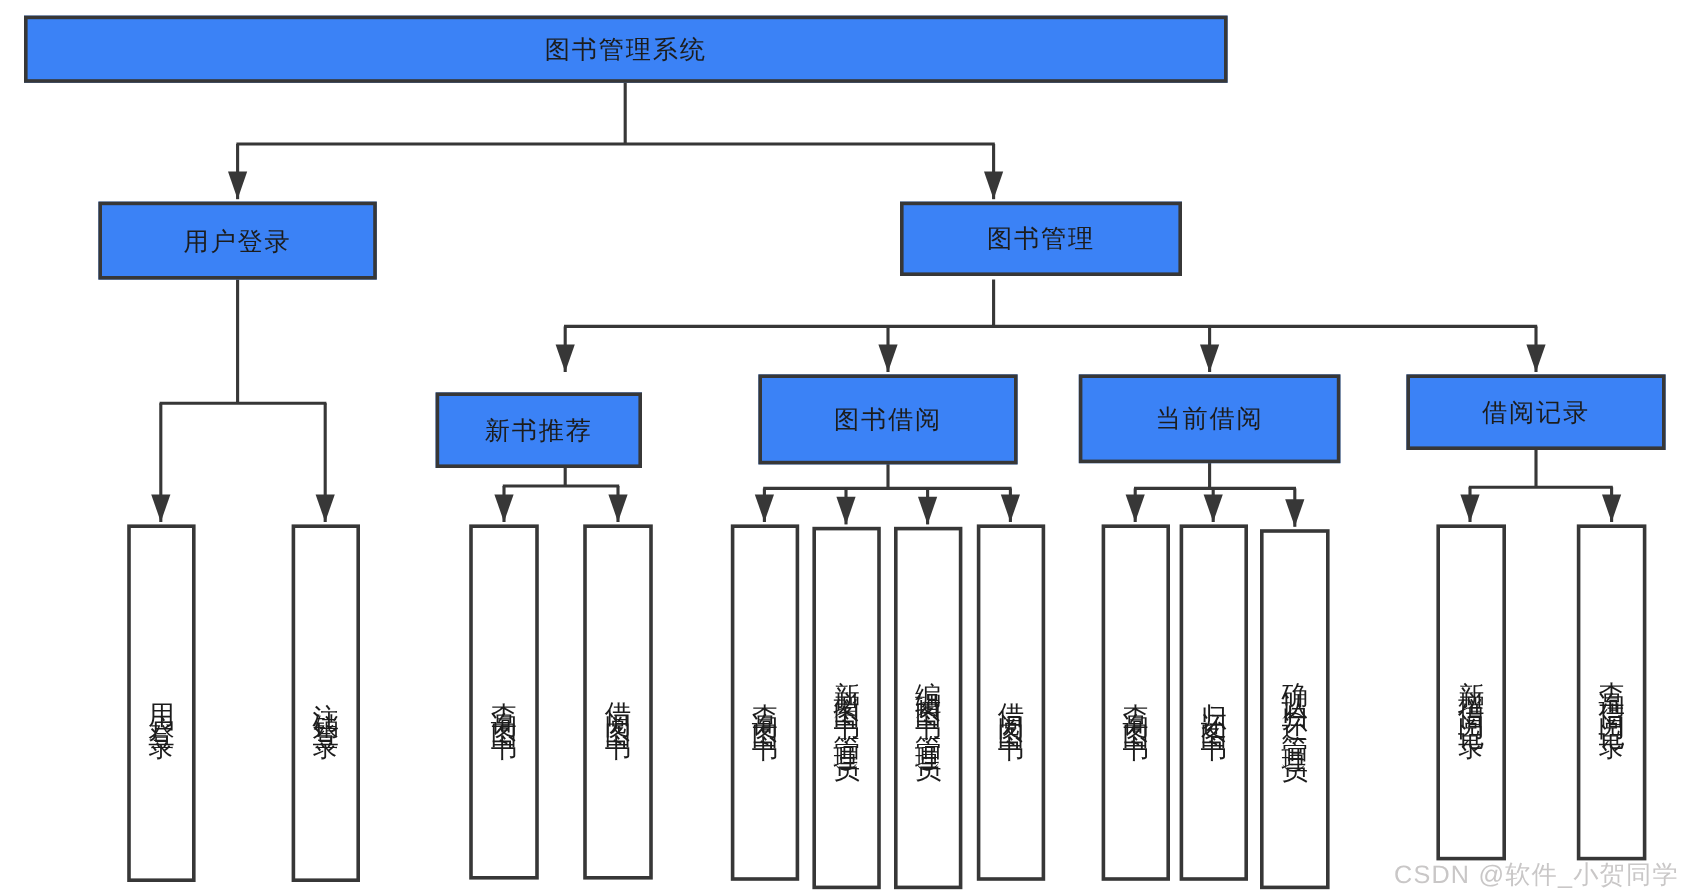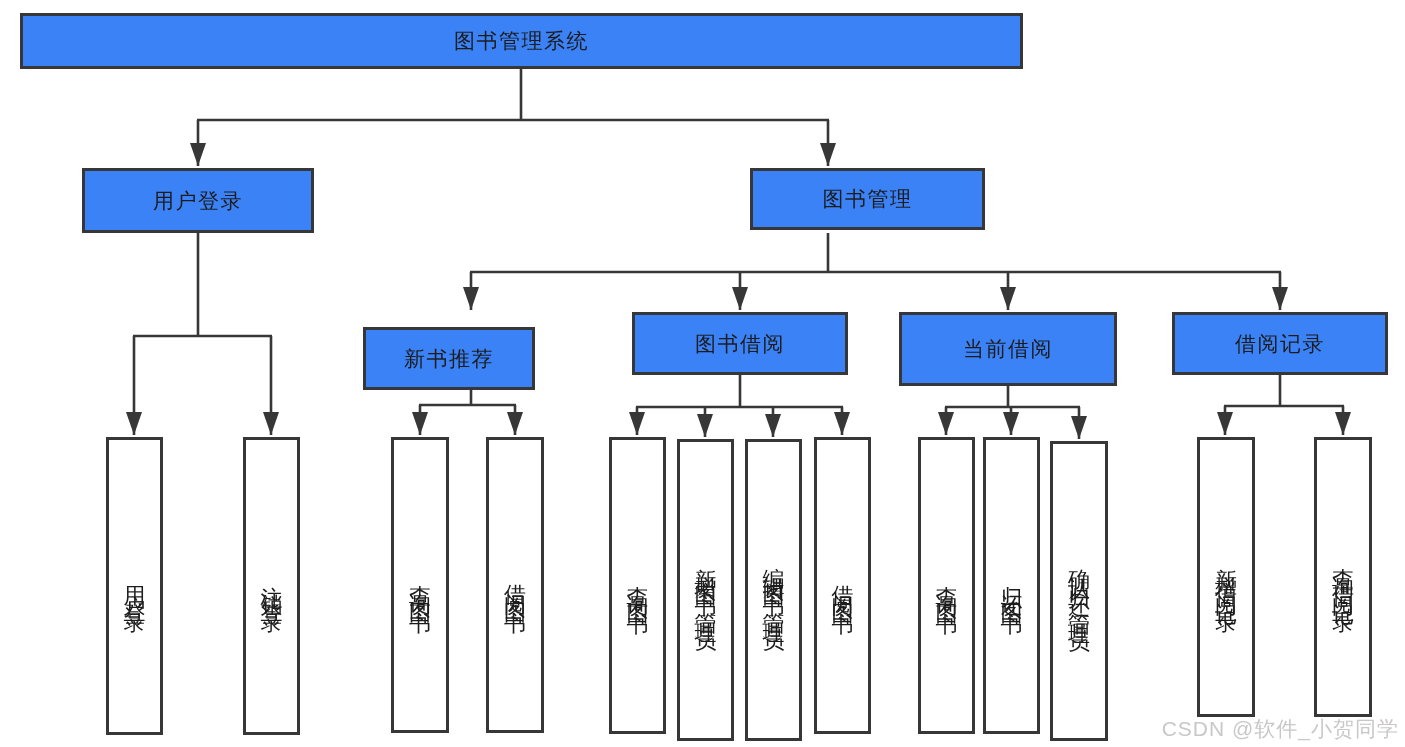--- a/index.html
+++ b/index.html
@@ -64,21 +64,21 @@
     <line x1="1225" y1="406" x2="1225" y2="435" stroke="#373737" stroke-width="2.6" marker-end="url(#arw)"></line>
     <line x1="1343" y1="406" x2="1343" y2="435" stroke="#373737" stroke-width="2.6" marker-end="url(#arw)"></line>
   </svg>
 
   <div class="hbox" style="left:20px;top:13px;width:1003px;height:56px;">图书管理系统</div>
 
   <div class="hbox" style="left:82px;top:168px;width:232px;height:65px;">用户登录</div>
   <div class="hbox" style="left:750px;top:168px;width:235px;height:62px;">图书管理</div>
 
   <div class="hbox" style="left:363px;top:312px;width:172px;height:63px;margin-top:15px;">新书推荐</div>
-  <div class="hbox" style="left:632px;top:312px;width:216px;height:63px;">图书借阅</div>
+  <div class="hbox" style="left:632px;top:312px;width:216px;height:75px;">图书借阅</div>
   <div class="hbox" style="left:899px;top:312px;width:218px;height:74px;">当前借阅</div>
   <div class="hbox" style="left:1172px;top:312px;width:216px;height:63px;">借阅记录</div>
 
   <div class="vbox" style="left:106px;top:437px;width:57px;height:298px;">
     <span>用户登录</span>
   </div>
   <div class="vbox" style="left:243px;top:437px;width:57px;height:298px;">
     <span>注销登录</span>
   </div>
 

